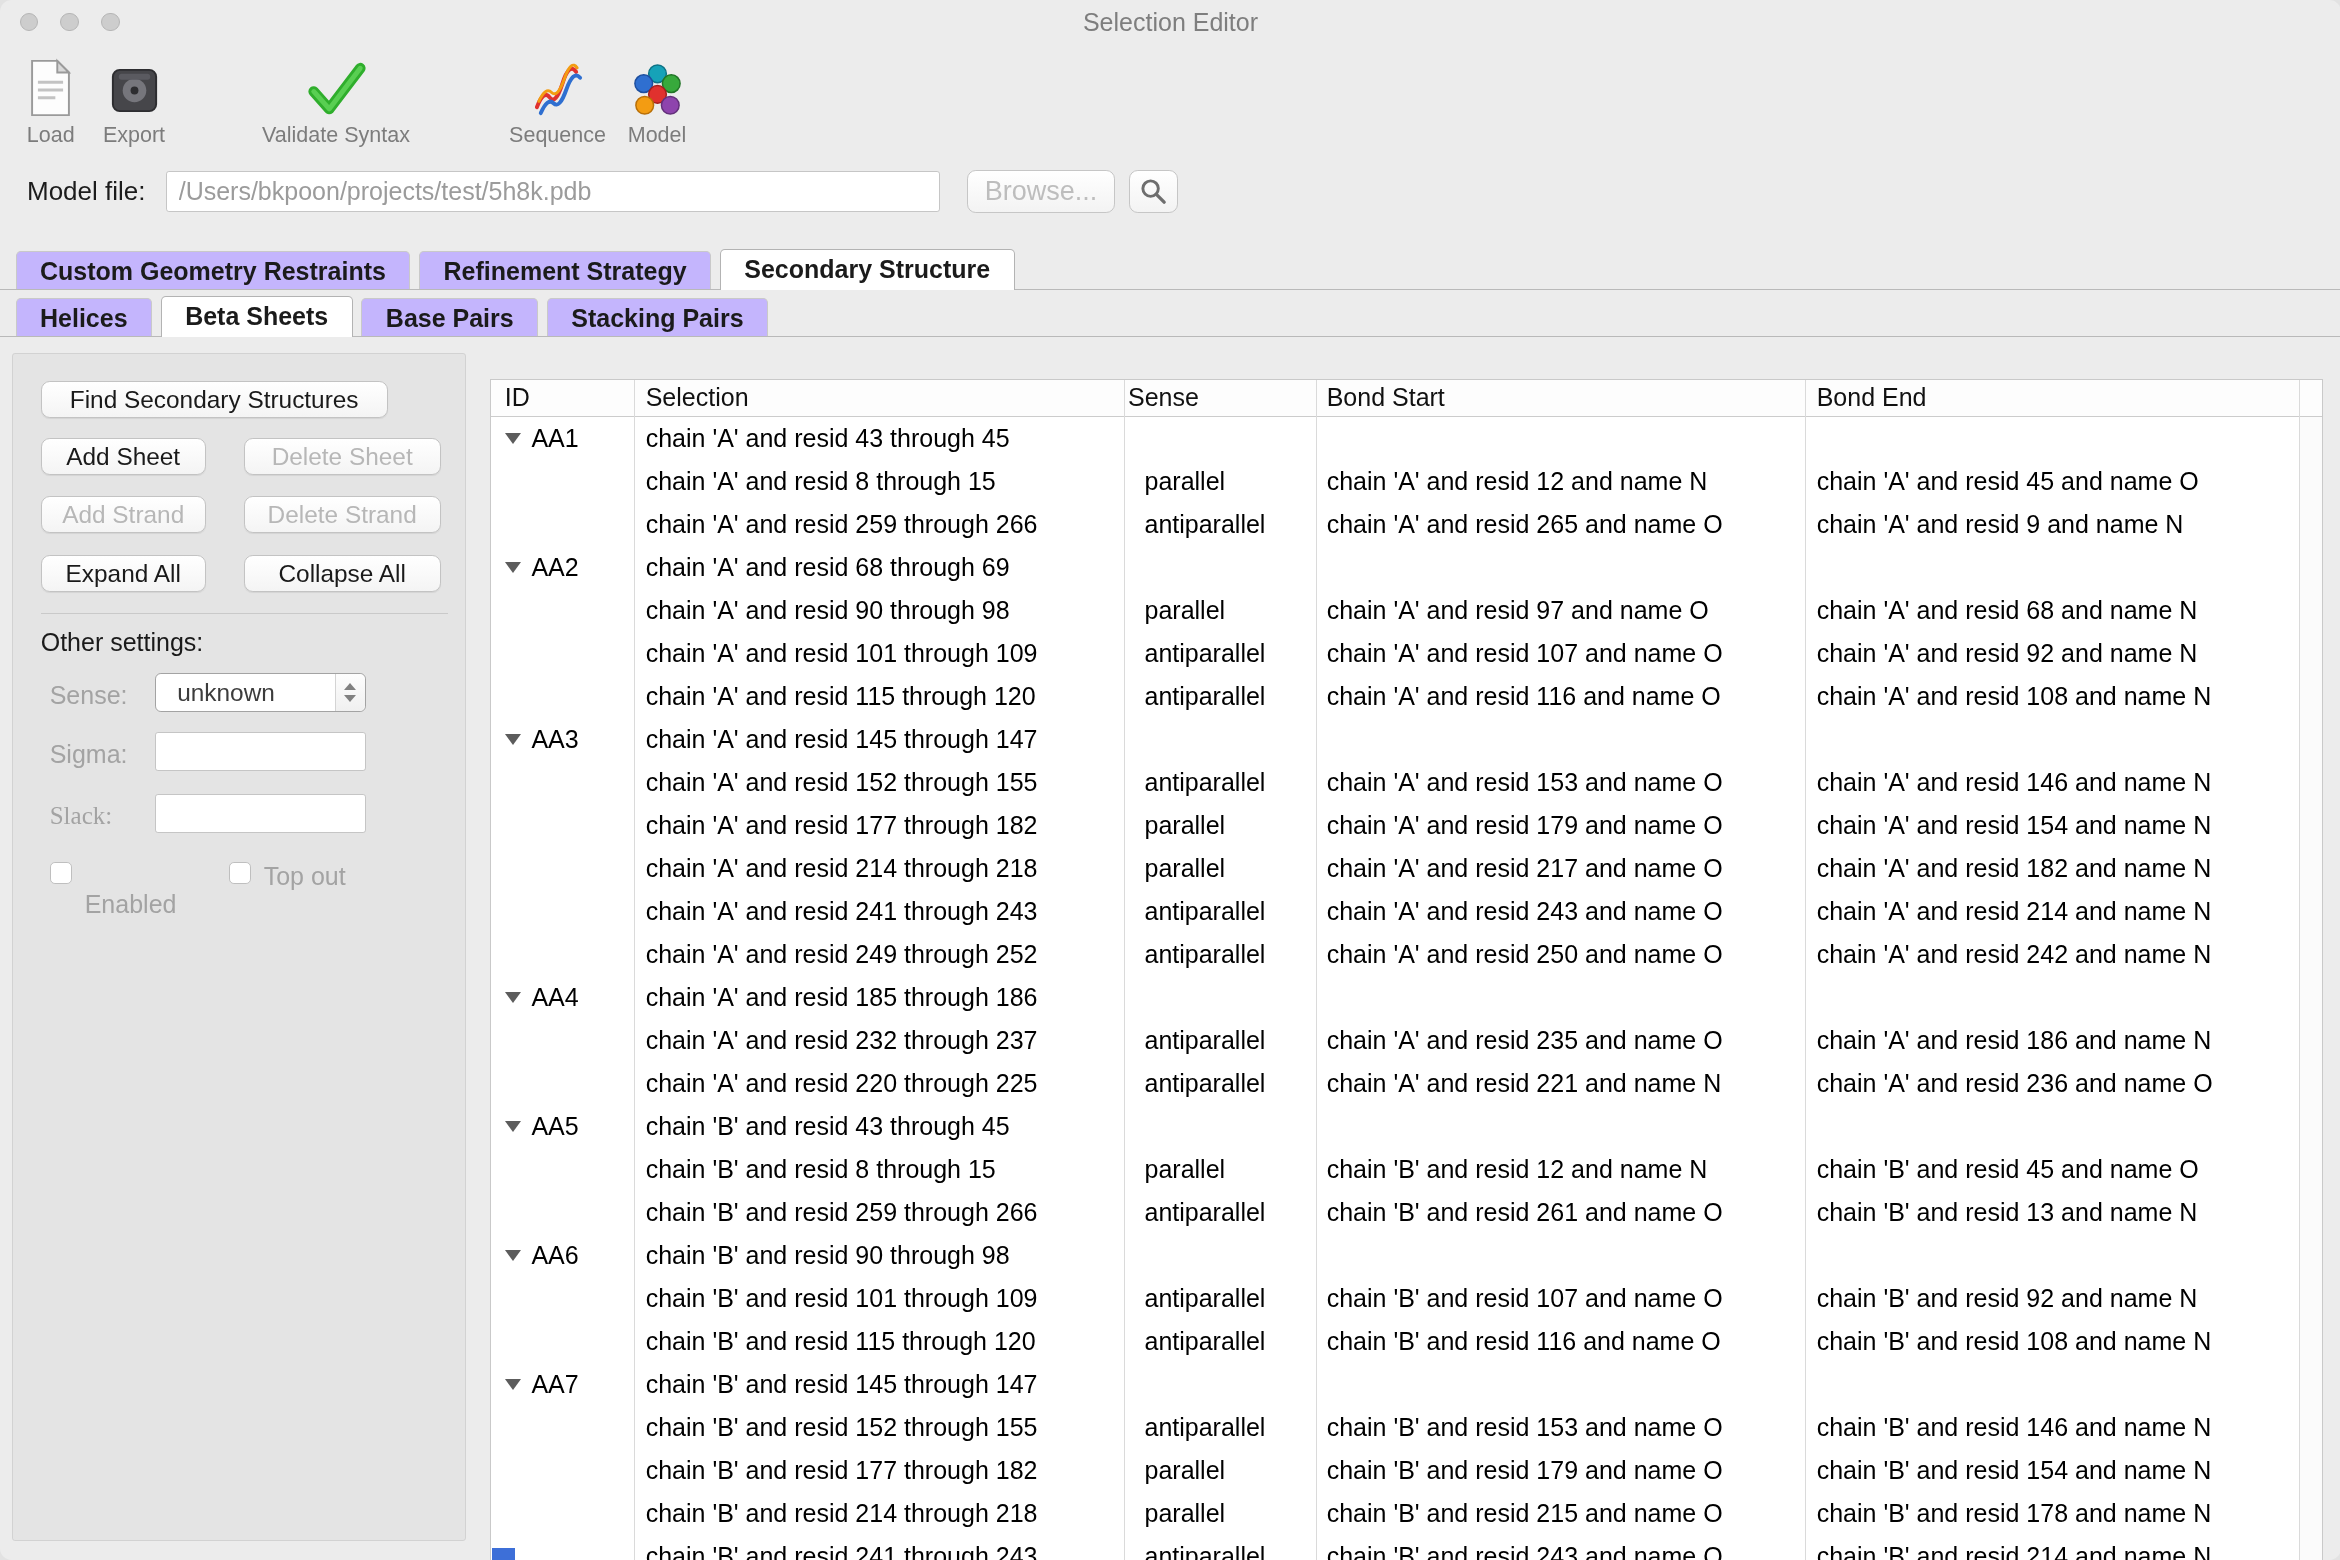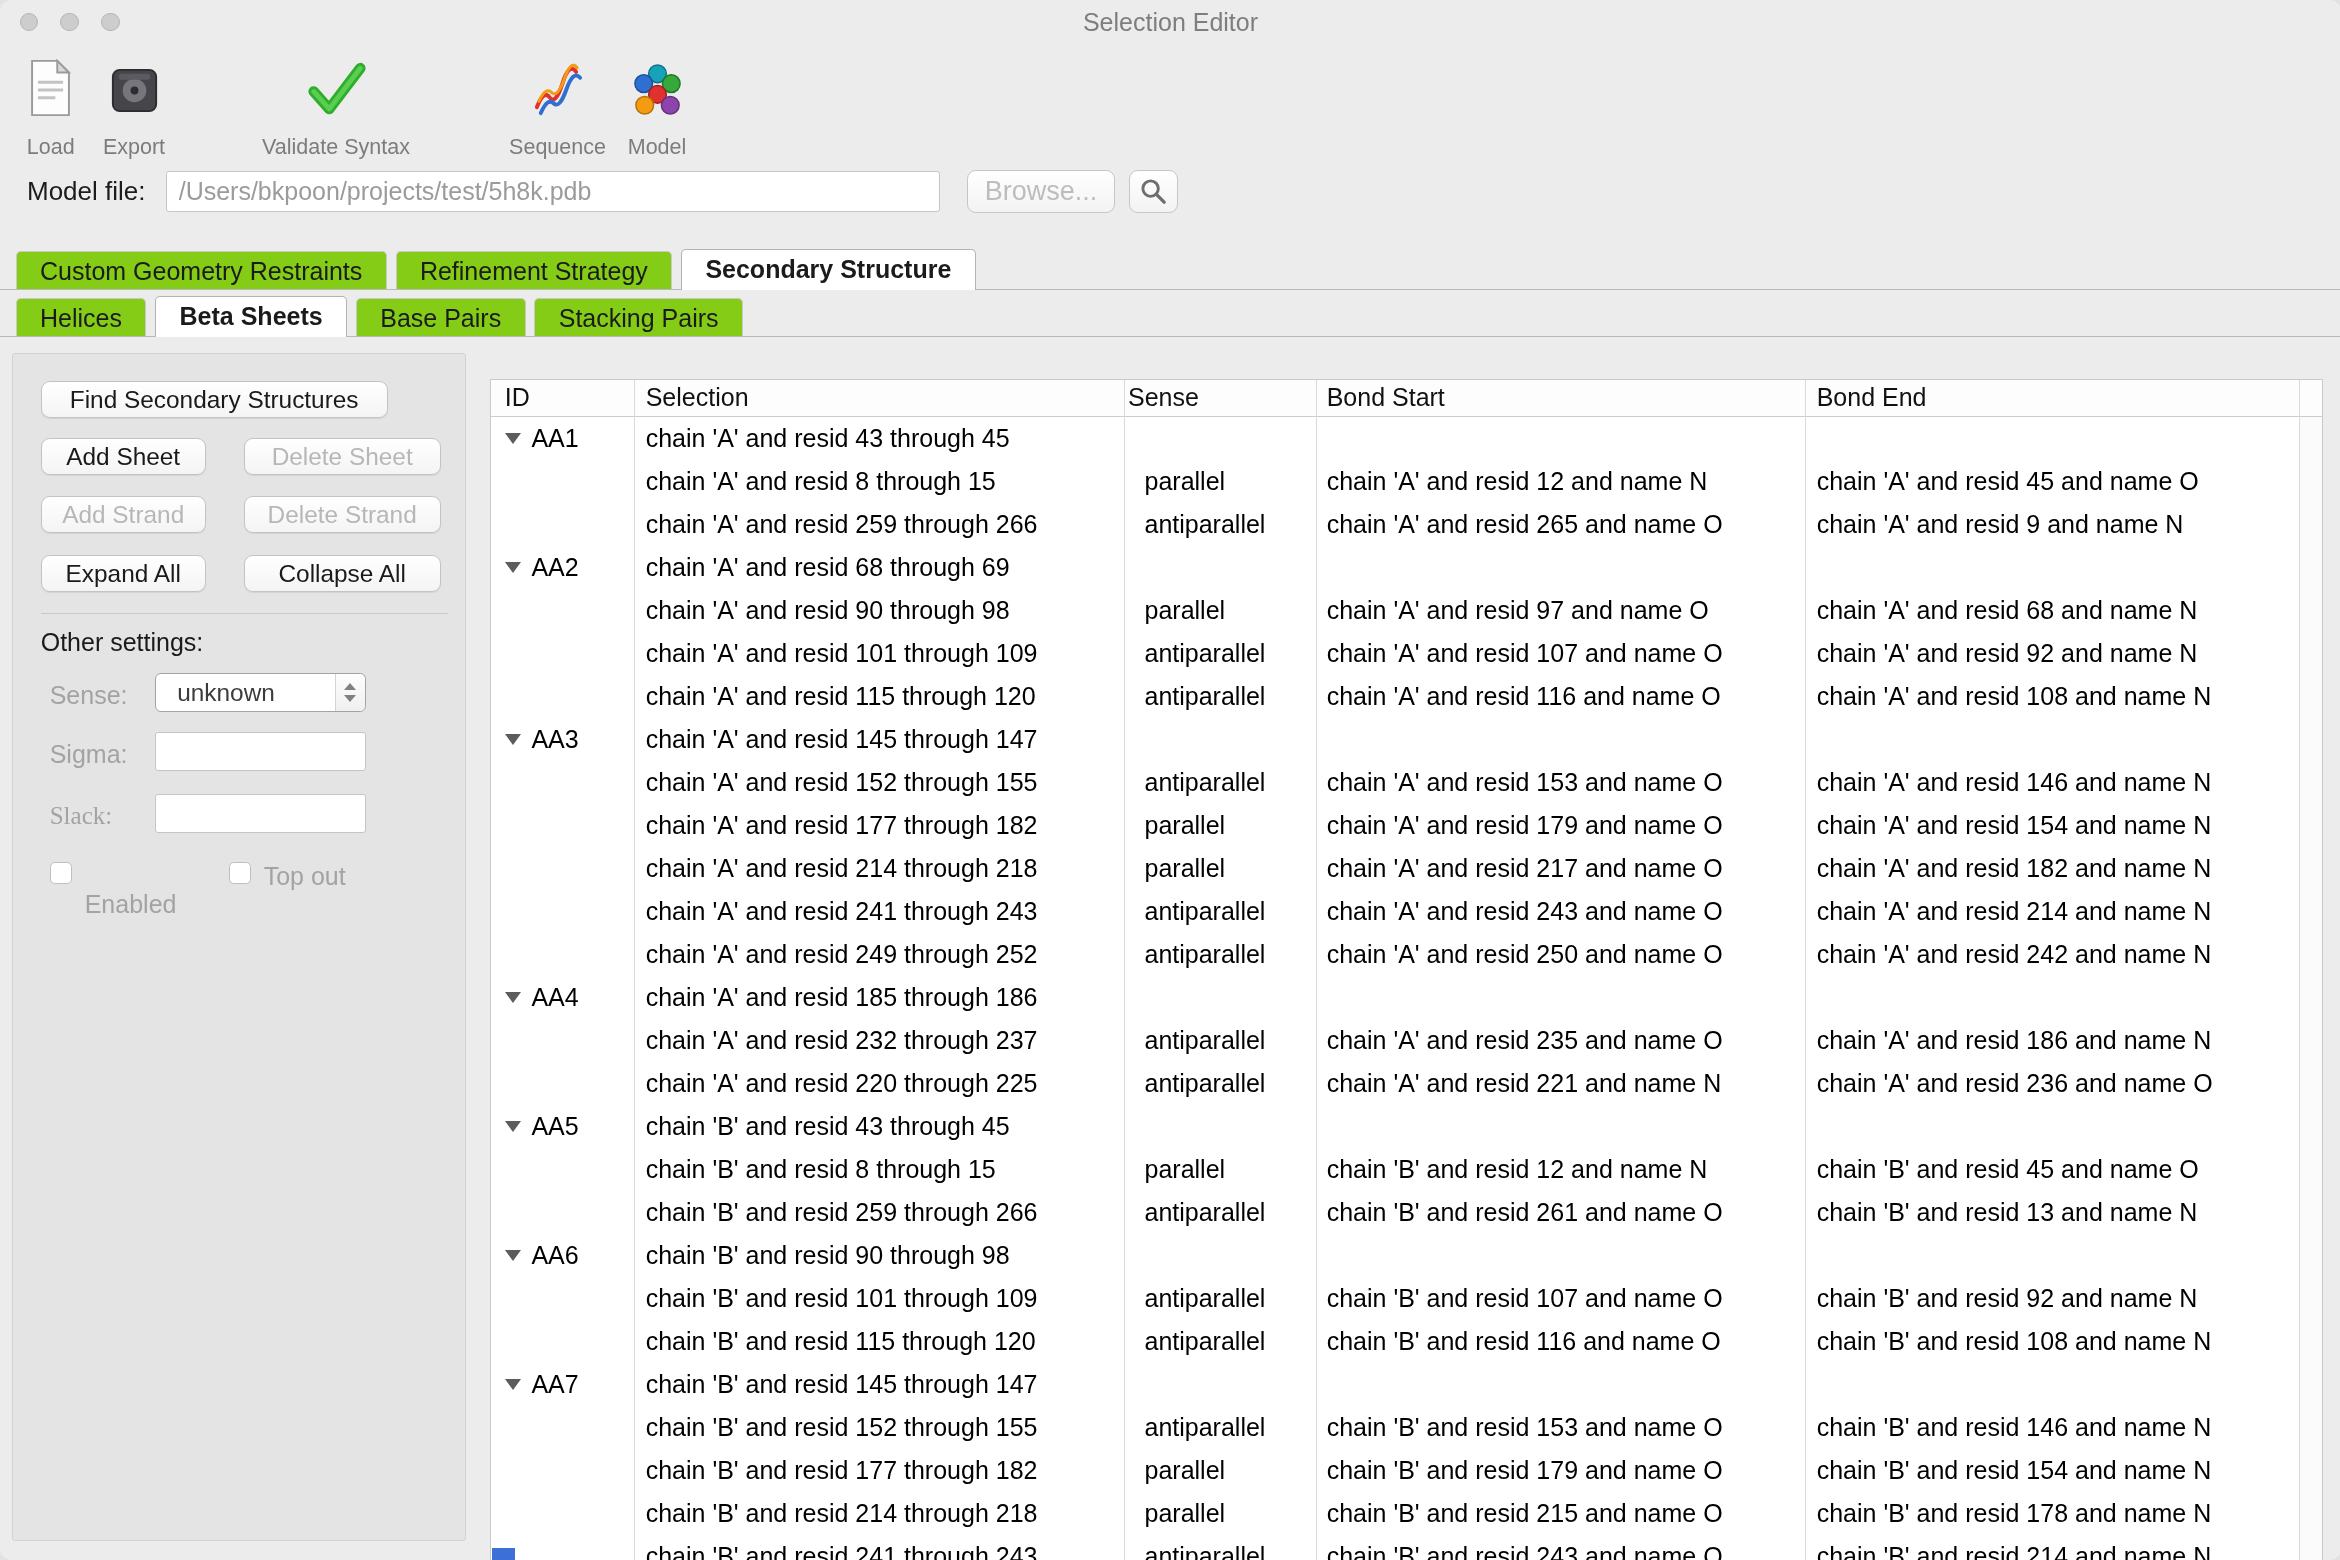--- a/index.html
+++ b/index.html
@@ -16,41 +16,41 @@
     background:#ececec;border-radius:11.7px;overflow:hidden;
   }
   
   .titlebar{position:absolute;left:0;top:0;width:100%;height:45px;}
   .traffic{position:absolute;left:19.5px;top:12.7px;display:flex;gap:22.4px;}
   .light{width:18.5px;height:18.5px;border-radius:50%;background:#cdcdcd;border:1px solid #b6b6b6;box-sizing:border-box;}
   .wintitle{position:absolute;left:0;right:0;top:0;height:45px;line-height:45px;text-align:center;
     color:#7e7e7e;font-size:25px;}
   
   .toolbar{position:absolute;left:0;top:47px;width:100%;height:113px;}
-  .tool{position:absolute;top:0;display:flex;flex-direction:column;align-items:center;gap:12px;}
+  .tool{position:absolute;top:0;display:flex;flex-direction:column;align-items:center;}
   .tool .icon{height:72px;display:flex;align-items:flex-end;justify-content:center;}
   .tool .tlabel{margin-top:3.9px;font-size:21.5px;color:#7c7c7c;white-space:nowrap;}
   
   .modelrow{position:absolute;left:0;top:168px;width:100%;height:47px;}
   .mf-label{position:absolute;left:27px;top:0;height:47px;line-height:47px;font-size:26px;color:#1c1c1c;}
   .mf-input{position:absolute;left:166px;top:2.9px;width:774px;height:41px;box-sizing:border-box;
     background:#ffffff;border:1px solid #c6c6c6;border-radius:2.9px;padding:0 11.7px;
     font-size:25px;color:#9b9b9b;font-family:inherit;}
   .mf-browse{position:absolute;left:967px;top:2px;width:148px;height:43px;box-sizing:border-box;
     background:linear-gradient(#ffffff,#f3f3f3);border:1px solid #c6c6c6;border-radius:8.8px;
     font-size:27px;color:#bdbdbd;text-align:center;line-height:41px;}
   .mf-search{position:absolute;left:1129px;top:2px;width:49px;height:43px;box-sizing:border-box;
     background:linear-gradient(#ffffff,#f3f3f3);border:1px solid #c6c6c6;border-radius:8.8px;
     display:flex;align-items:center;justify-content:center;}
   
   .tabbar{position:absolute;left:0;width:100%;display:flex;align-items:flex-end;padding-left:15.6px;box-sizing:border-box;}
   .tabbar .baseline{position:absolute;left:0;right:0;bottom:0;height:1px;background:#b9b9b9;}
   .tab{position:relative;z-index:1;height:38px;line-height:38px;margin-bottom:1px;padding:0 23.4px;
-    background:#84cc16;border:1px solid #c9c9c9;border-bottom:none;border-radius:4.9px 4.9px 0 0;
-    font-size:25px;color:#1b1b1b;margin-right:8.8px;white-space:nowrap;box-sizing:border-box;}
+    background:#c4b5fd;border:1px solid #c9c9c9;border-bottom:none;border-radius:4.9px 4.9px 0 0;
+    font-size:25px;color:#1b1b1b;margin-right:8.8px;white-space:nowrap;box-sizing:border-box;font-weight:bold;}
   .tab.active{z-index:2;background:#ffffff;font-weight:bold;height:41px;line-height:39px;margin-bottom:0;
     border-color:#b3b3b3;}
   .maintabs{top:248px;height:42px;}
   .subtabs{top:295px;height:42px;}
   
   .panel{position:absolute;left:11.7px;top:353px;width:454px;height:1188px;
     background:#e4e4e4;border:1px solid #d2d2d2;border-radius:2.9px;box-sizing:border-box;}
   .btn{position:absolute;box-sizing:border-box;height:37px;
     background:linear-gradient(#ffffff,#f4f4f4);border:1px solid #c3c3c3;border-radius:8.8px;
     font-size:24.4px;color:#1a1a1a;text-align:center;line-height:35px;white-space:nowrap;

